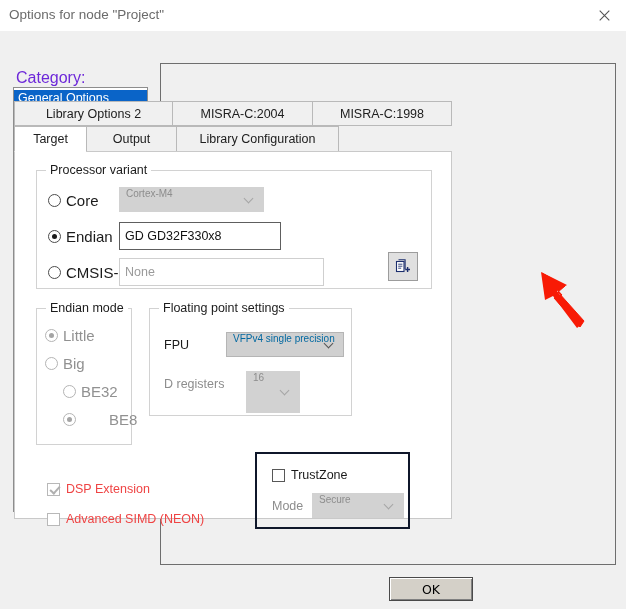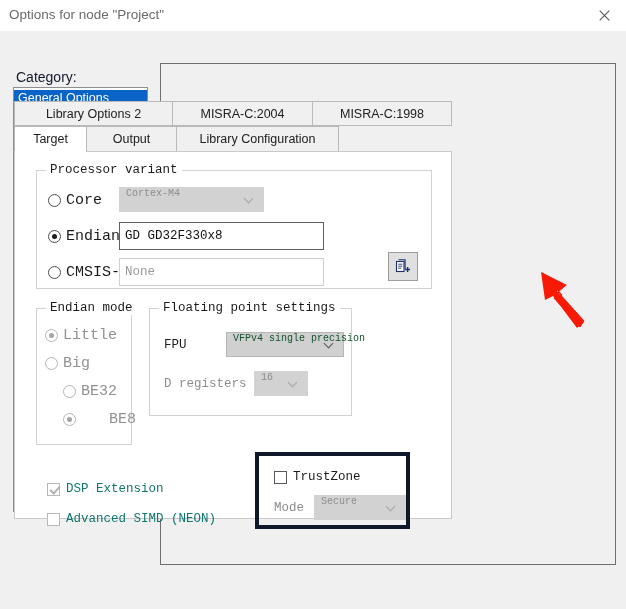--- a/index.html
+++ b/index.html
@@ -35,21 +35,21 @@
 
   
   .dialog-body {
     position: absolute; left: 0; top: 31px; width: 626px; height: 578px;
     background: #f0f0f0;
   }
 
   
   .category-label {
     position: absolute; left: 16px; top: 38px;
-    font-size: 14px; color: #0f172a;
+    font-size: 16px; color: #6d28d9;
   }
   .category-list {
     position: absolute; left: 13px; top: 56px; width: 135px; height: 425px;
     background: #ffffff;
     border: 1px solid #8d8d8d;
     overflow: hidden;
     padding-top: 2px;
   }
   .cat-item {
     height: 16.6px; line-height: 16.6px;
@@ -102,21 +102,20 @@
   .tab-b1 { width: 72px; }
   .tab-b2 { width: 90px; }
   .tab-b3 { width: 163px; }
   .tab-b4 { width: 113px; }
 
   
   .tab-sheet {
     position: absolute; left: 14px; top: 120px; width: 438px; height: 368px;
     background: #ffffff;
     border: 1px solid #c9c9c9;
-    font-family: Liberation Mono, monospace;
   }
 
   
   .groupbox {
     position: absolute;
     border: 1px solid #d2d2d2;
   }
   .groupbox > .gb-title {
     position: absolute; top: -8px; left: 9px;
     background: #ffffff;
@@ -157,21 +156,21 @@
     position: absolute;
     display: flex; align-items: center;
     font-size: 12.5px; color: #1b1b1b;
     white-space: nowrap; cursor: pointer;
   }
   .checkbox .box {
     width: 13px; height: 13px;
     border: 1px solid #575757; background: #ffffff;
     margin-right: 6px; flex: none; position: relative;
   }
-  .checkbox.disabled { color: #0f766e; cursor: default; }
+  .checkbox.disabled { color: #ef4444; cursor: default; }
   .checkbox.disabled .box { border-color: #b8b8b8; }
   .checkbox.checked .box::after {
     content: "";
     position: absolute; left: 4px; top: 0.5px;
     width: 4px; height: 8px;
     border: solid #1b1b1b; border-width: 0 2px 2px 0;
     transform: rotate(42deg);
   }
   .checkbox.disabled.checked .box::after { border-color: #b0b0b0; }
 
@@ -192,21 +191,21 @@
   
   .dropdown {
     position: absolute;
     background: #d2d2d2;
     border: 1px solid #d2d2d2;
     font-size: 10px;
     display: flex; align-items: flex-start;
     padding-left: 6px;
     white-space: nowrap; cursor: pointer;
   }
-  .dropdown.enabled { color: #14532d; background: #d0d0d0; border-color: #b5b5b5; }
+  .dropdown.enabled { color: #0369a1; background: #d0d0d0; border-color: #b5b5b5; }
   .dropdown.disabled { color: #8d8d8d; cursor: default; }
   .dropdown .arrow {
     position: absolute; right: 9px; top: 50%;
     width: 9px; height: 9px; margin-top: -5px;
   }
   .dropdown .arrow::after {
     content: ""; position: absolute; left: 0; top: 0;
     width: 6px; height: 6px;
     border: solid #555; border-width: 0 1.4px 1.4px 0;
     transform: rotate(45deg);
@@ -318,21 +317,21 @@
       </div>
       <div class="dropdown disabled" style="left:82px; top:16px; width:145px; height:25px;">
         <span>Cortex-M4</span>
         <span class="arrow"></span>
       </div>
 
       <div class="radio checked" style="left:11px; top:57px;">
         <span class="dot"></span>
         <span>Endian</span>
       </div>
-      <div class="textbox" style="left:82px; top:51px; width:205px; height:28px;">
+      <div class="textbox" style="left:82px; top:51px; width:162px; height:28px;">
         <span>GD GD32F330x8</span>
       </div>
       <div class="picker-btn">
         <svg width="17" height="17" viewBox="0 0 17 17">
           <rect x="1.5" y="3.5" width="7.5" height="10" fill="#ffffff" stroke="#1c2f6e" stroke-width="1.1"></rect>
           <path d="M3.5 1.8 h6.6 v9.2" fill="none" stroke="#1c2f6e" stroke-width="1.1"></path>
           <path d="M3.2 6.2 h4.2 M3.2 8.2 h4.2 M3.2 10.2 h3" stroke="#1c2f6e" stroke-width="0.9"></path>
           <path d="M12.6 9 v5 M10.2 11.5 h4.8" stroke="#1c2f6e" stroke-width="1.4"></path>
         </svg>
       </div>
@@ -370,27 +369,27 @@
     <div class="groupbox" id="gb-float">
       <div class="gb-title">Floating point settings</div>
 
       <div class="plainlabel" style="left:14px; top:29px;">FPU</div>
       <div class="dropdown enabled" style="left:76px; top:23px; width:118px; height:25px;">
         <span>VFPv4 single precision</span>
         <span class="arrow"></span>
       </div>
 
       <div class="plainlabel disabled" style="left:14px; top:68px;">D registers</div>
-      <div class="dropdown disabled" style="left:96px; top:62px; width:54px; height:25px;margin-left:8px;">
+      <div class="dropdown disabled" style="left:96px; top:62px; width:54px; height:42px;">
         <span>16</span>
         <span class="arrow"></span>
       </div>
     </div>
 
-    <div class="groupbox" id="gb-trust" style="border:4px solid #0f172a;">
+    <div class="groupbox" id="gb-trust" style="border:2px solid #0f172a;">
       <div class="checkbox" style="left:15px; top:14px;">
         <span class="box"></span>
         <span>TrustZone</span>
       </div>
       <div class="plainlabel disabled" style="left:15px; top:45px;">Mode</div>
       <div class="dropdown disabled" style="left:55px; top:39px; width:92px; height:25px;">
         <span>Secure</span>
         <span class="arrow"></span>
       </div>
     </div>
@@ -398,18 +397,19 @@
     <div class="checkbox disabled checked" style="left:32px; top:330px;">
       <span class="box"></span>
       <span>DSP Extension</span>
     </div>
     <div class="checkbox disabled" style="left:32px; top:360px;">
       <span class="box"></span>
       <span>Advanced SIMD (NEON)</span>
     </div>
   </div>
 
+  <div class="btn" id="btn-ok">OK</div>
 </div>
 
 <svg class="arrow-anno" viewBox="0 0 80 70">
   <path d="M22 8 L42 30 L34 33 L60 62 L64 56 L38 27 L45 21 Z" fill="#f81a05" stroke="#f81a05" stroke-width="1"></path>
   <path d="M21 7 L47 20 L37 26 L62 59 L57 63 L33 31 L25 35 Z" fill="#f81a05"></path>
 </svg>
 
 </body></html>

